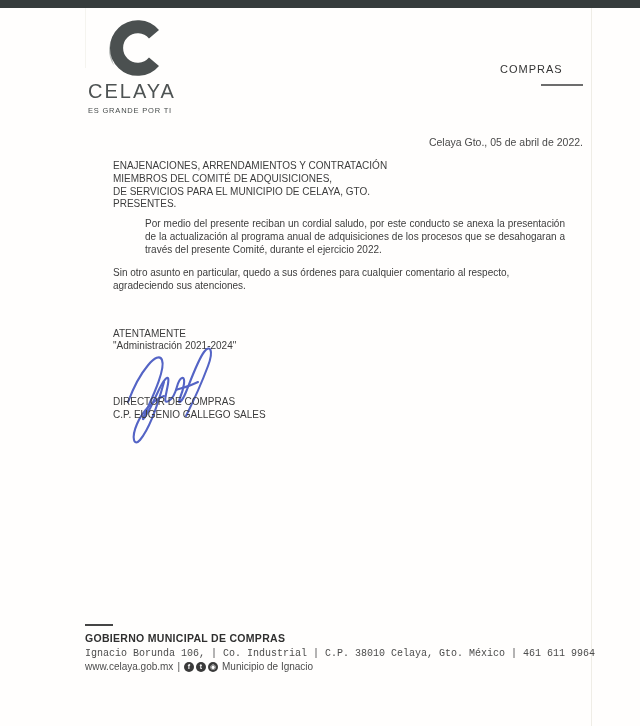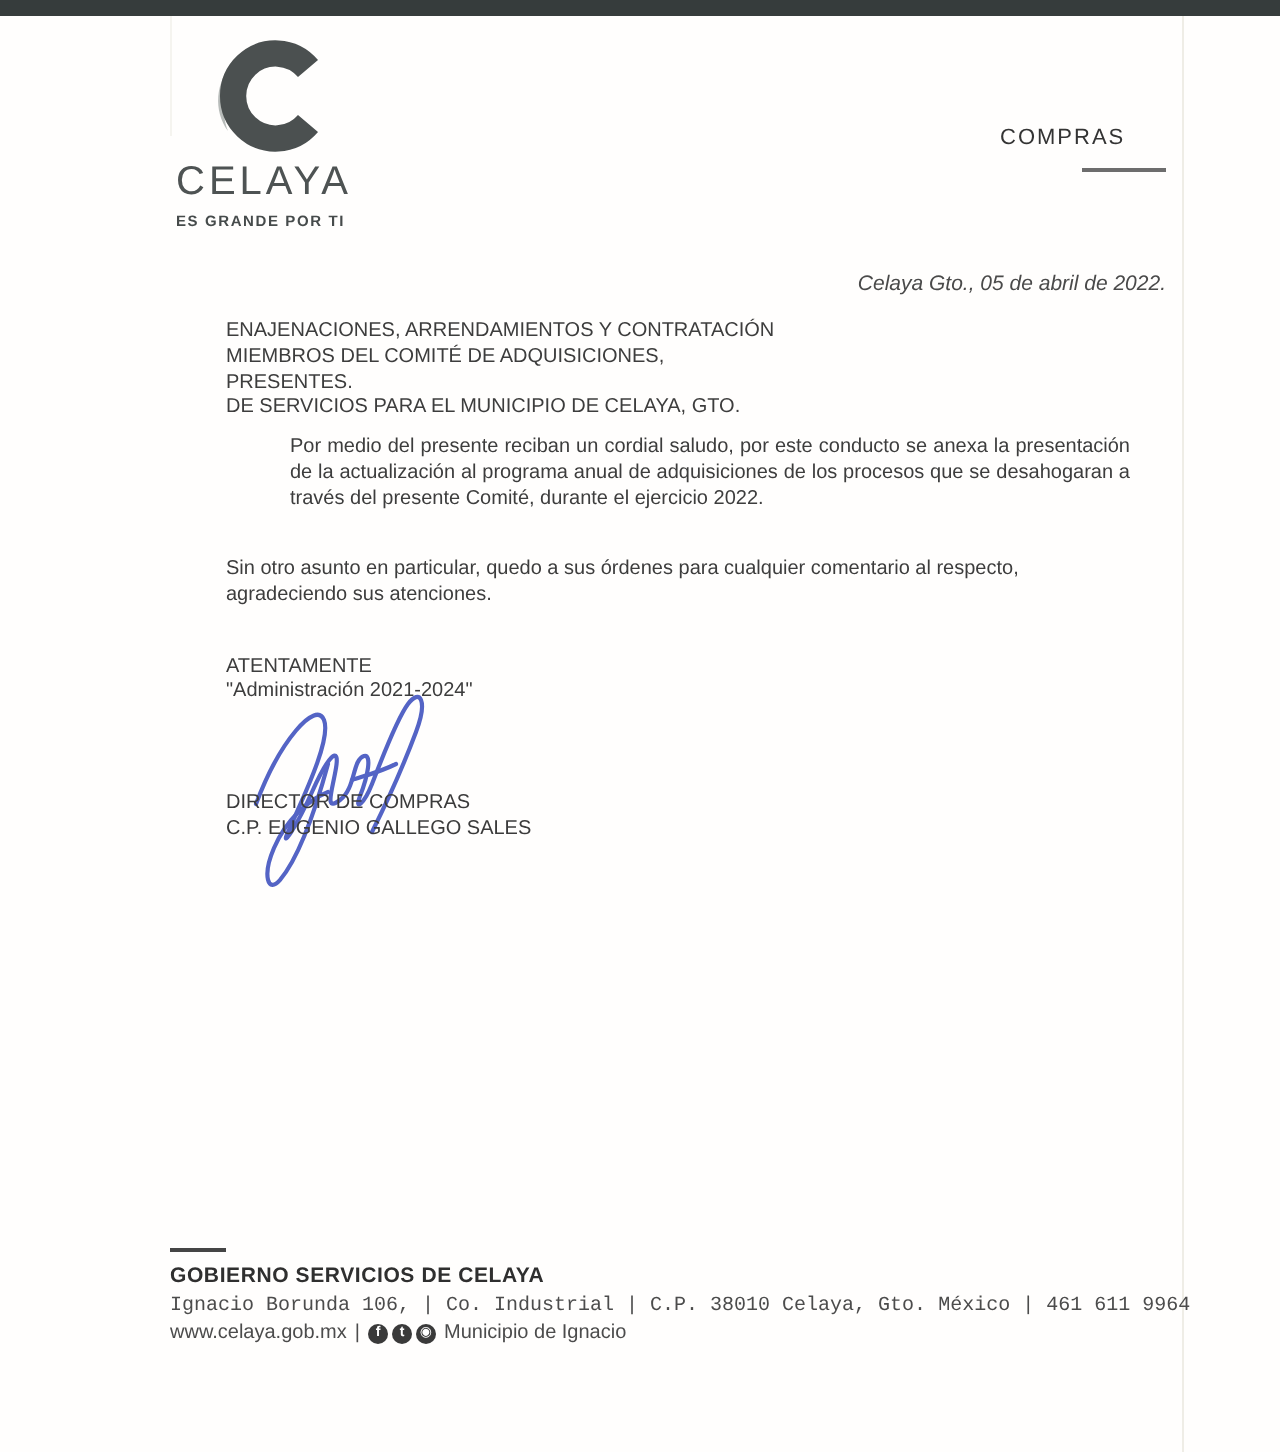--- a/index.html
+++ b/index.html
@@ -12,33 +12,33 @@
   }
   .page{position:absolute;inset:0;width:640px;height:726px;background:#fffefd;}
   .topbar{position:absolute;left:0;top:0;width:640px;height:8px;background:#363c3c;}
   .page-edge-right{position:absolute;left:591px;top:8px;width:1px;height:718px;background:#efede6;}
   .page-edge-left{position:absolute;left:85px;top:8px;width:1px;height:60px;background:#f5f4ef;}
 
   
   .logo{position:absolute;left:88px;top:18px;width:120px;}
   .logo-mark{display:block;margin-left:14px;width:64px;height:60px;}
   .logo-word{margin-top:2px;font-size:20px;font-weight:400;letter-spacing:2px;color:#4e5353;}
-  .logo-tag{margin-top:3px;font-size:7.5px;font-weight:700;letter-spacing:0.8px;color:#464b4b;}
+  .logo-tag{margin-top:3px;font-size:7.5px;font-weight:400;letter-spacing:0.8px;color:#464b4b;}
 
   
   .dept{position:absolute;left:500px;top:63px;font-size:11px;font-weight:400;letter-spacing:1px;color:#343434;}
   .dept-underline{position:absolute;left:541px;top:84px;width:42px;height:2px;background:#6d6d6d;}
 
-  .dateline{position:absolute;right:57px;top:136px;font-size:10.5px;color:#4a4a4a;font-style:italic;}
+  .dateline{position:absolute;right:57px;top:136px;font-size:10.5px;color:#4a4a4a;}
 
   .recipient{position:absolute;left:113px;top:160px;font-size:10px;line-height:12.8px;color:#3d3d3d;}
   .para{position:absolute;left:113px;font-size:10px;line-height:13px;color:#3d3d3d;}
   .para.justify{text-align:justify;margin-left:32px;}
   #para-0{top:217px;width:420px;}
-  #para-1{top:266px;width:432px;margin-top:12px;}
+  #para-1{top:266px;width:432px;}
 
   .closing{position:absolute;left:113px;top:328px;font-size:10px;color:#3d3d3d;}
   .administration{position:absolute;left:113px;top:340px;font-size:10px;color:#3d3d3d;}
   .signature{position:absolute;left:118px;top:344px;width:138px;height:104px;pointer-events:none;}
   .signer{position:absolute;left:113px;top:396px;font-size:10px;line-height:12.5px;color:#3b3b3b;}
 
   
   .footer-rule{position:absolute;left:85px;top:624px;width:28px;height:2px;background:#454545;}
   .footer-org{position:absolute;left:85px;top:632px;font-size:10.5px;font-weight:700;letter-spacing:0.3px;color:#2f2f2f;}
   .footer-address{position:absolute;left:85px;top:648px;font-size:10px;color:#4c4c4c;font-family:Liberation Mono, monospace;}
@@ -66,22 +66,22 @@
   </div>
 
   <div class="dept">COMPRAS</div>
   <div class="dept-underline"></div>
 
   <div class="dateline">Celaya Gto., 05 de abril de 2022.</div>
 
   <div class="recipient">
     <div>ENAJENACIONES, ARRENDAMIENTOS Y CONTRATACIÓN</div>
     <div>MIEMBROS DEL COMITÉ DE ADQUISICIONES,</div>
+    <div>DE SERVICIOS PARA EL MUNICIPIO DE CELAYA, GTO.</div>
     <div>PRESENTES.</div>
-    <div>DE SERVICIOS PARA EL MUNICIPIO DE CELAYA, GTO.</div>
   </div>
 
   <div id="para-0" class="para justify">Por medio del presente reciban un cordial saludo, por este conducto se anexa la presentación de la actualización al programa anual de adquisiciones de los procesos que se desahogaran a través del presente Comité, durante el ejercicio 2022.</div>
   <div id="para-1" class="para">Sin otro asunto en particular, quedo a sus órdenes para cualquier comentario al respecto, agradeciendo sus atenciones.</div>
 
   <div class="closing">ATENTAMENTE</div>
   <div class="administration">"Administración 2021-2024"</div>
 
   <svg class="signature" viewBox="0 0 138 104" xmlns="http://www.w3.org/2000/svg">
     <g fill="none" stroke="#3d4fbe" stroke-width="2.1" stroke-linecap="round" opacity="0.88">
@@ -90,21 +90,21 @@
       <path d="M58,46 C64,44 72,42 80,38"></path>
     </g>
   </svg>
 
   <div class="signer">
     <div>DIRECTOR DE COMPRAS</div>
     <div>C.P. EUGENIO GALLEGO SALES</div>
   </div>
 
   <div class="footer-rule"></div>
-  <div class="footer-org">GOBIERNO SERVICIOS DE CELAYA</div>
+  <div class="footer-org">GOBIERNO MUNICIPAL DE COMPRAS</div>
   <div class="footer-address">Ignacio Borunda 106, | Co. Industrial | C.P. 38010 Celaya, Gto. México | 461 611 9964</div>
   <div class="footer-social">
     <span>www.celaya.gob.mx</span>
     <span>|</span>
     <span class="social-row-icons">
       <span class="social-icon">f</span>
       <span class="social-icon">t</span>
       <span class="social-icon">◉</span>
     </span>
     <span>Municipio de Ignacio</span>

